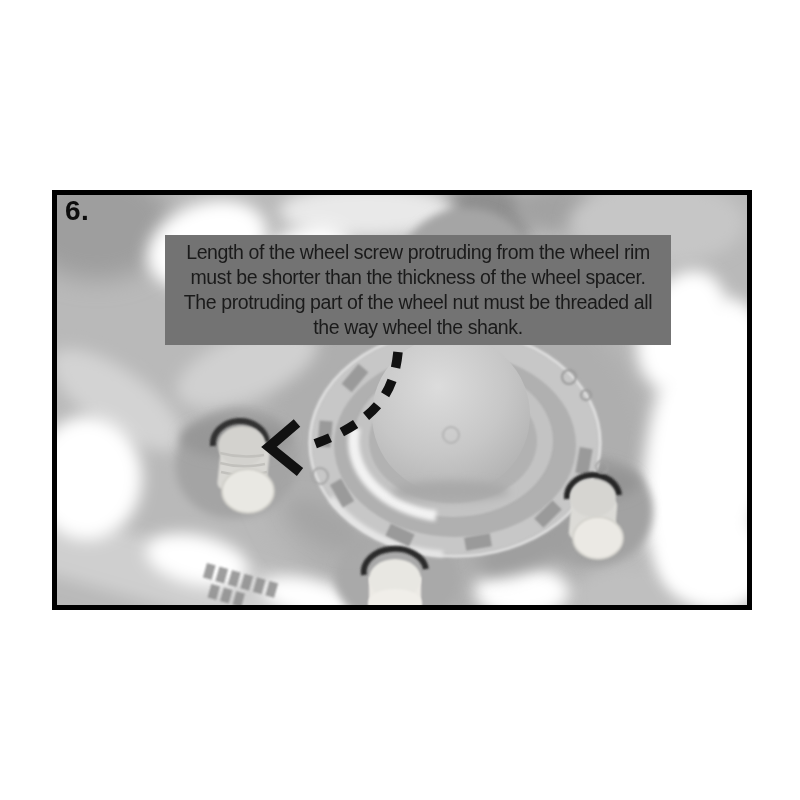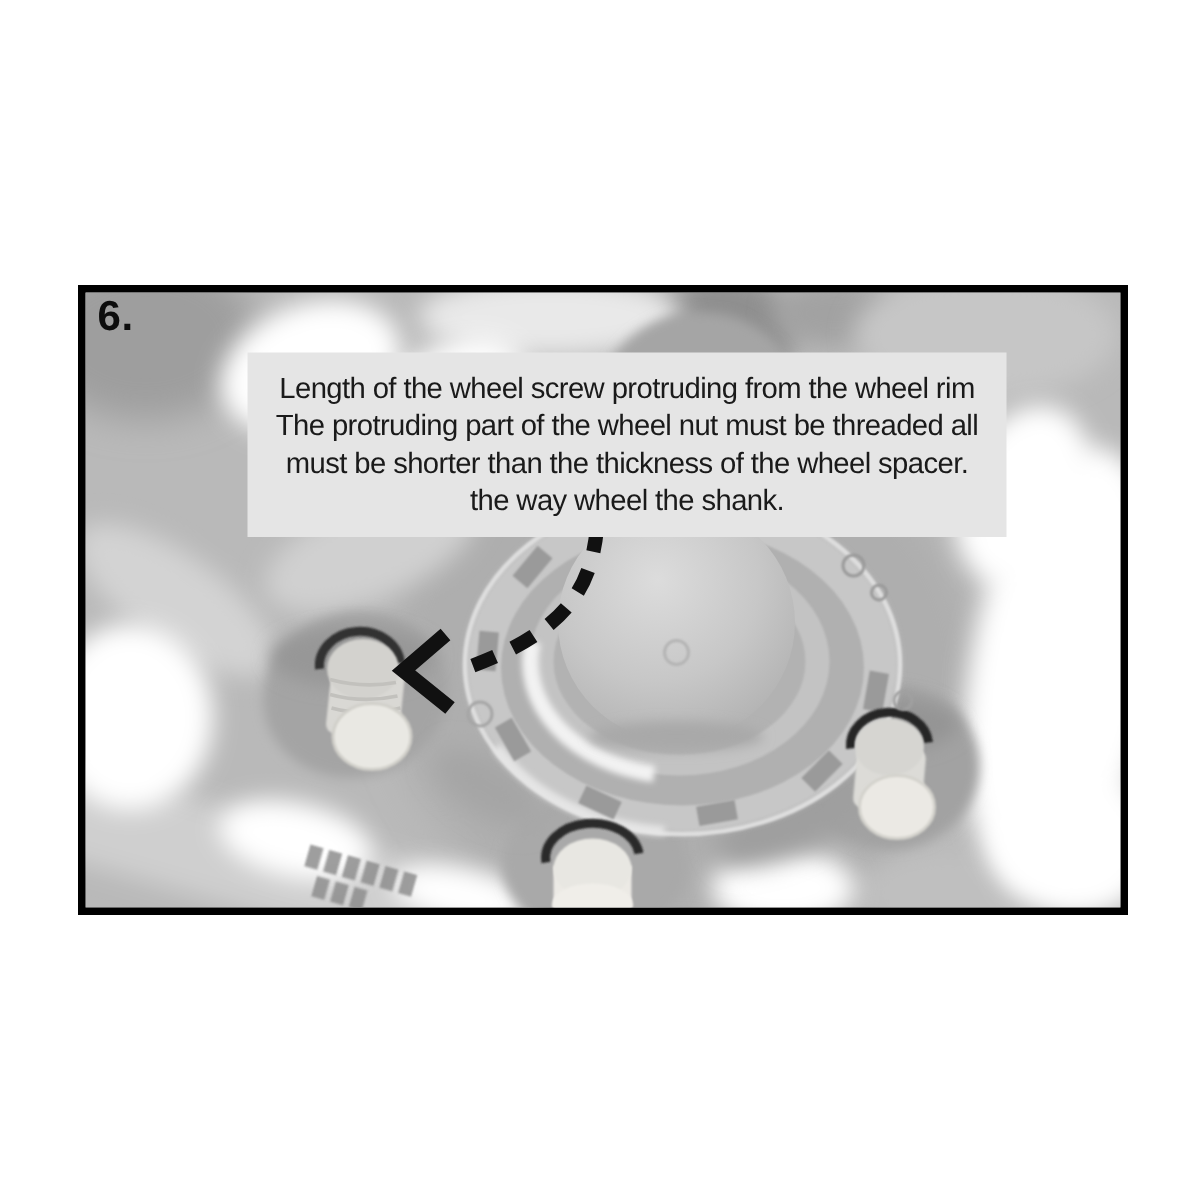--- a/index.html
+++ b/index.html
@@ -29,22 +29,22 @@
     position: absolute;
     left: 8px; top: 0px;
     font-size: 28px;
     font-weight: 700;
     color: #0d0d0d;
     letter-spacing: 0.5px;
   }
   .caption-box {
     position: absolute;
     left: 108px; top: 40px;
-    width: 506px; height: 123px;
-    background: #e5e5e5;
+    width: 506px; height: 110px;
+    background: #737373;
     display: flex;
     flex-direction: column;
     justify-content: center;
     text-align: center;
   }
   .caption-line {
     font-size: 19.5px;
     line-height: 25px;
     letter-spacing: -0.4px;
     color: #1a1a1a;
@@ -195,19 +195,19 @@
       <g>
         <path d="M341,157 C337,196 322,228 246,253" fill="none" stroke="#111111" stroke-width="9.5" stroke-dasharray="16 13"></path>
         <path d="M240,228 L212,252 L243,277" fill="none" stroke="#111111" stroke-width="10" stroke-linejoin="miter"></path>
       </g>
     </svg>
 
     <div class="step-number">6.</div>
 
     <div class="caption-box">
       <div class="caption-line">Length of the wheel screw protruding from the wheel rim</div>
+      <div class="caption-line">must be shorter than the thickness of the wheel spacer.</div>
       <div class="caption-line">The protruding part of the wheel nut must be threaded all</div>
-      <div class="caption-line">must be shorter than the thickness of the wheel spacer.</div>
       <div class="caption-line">the way wheel the shank.</div>
     </div>
 
   </div>
 </div>
 
 </body></html>

